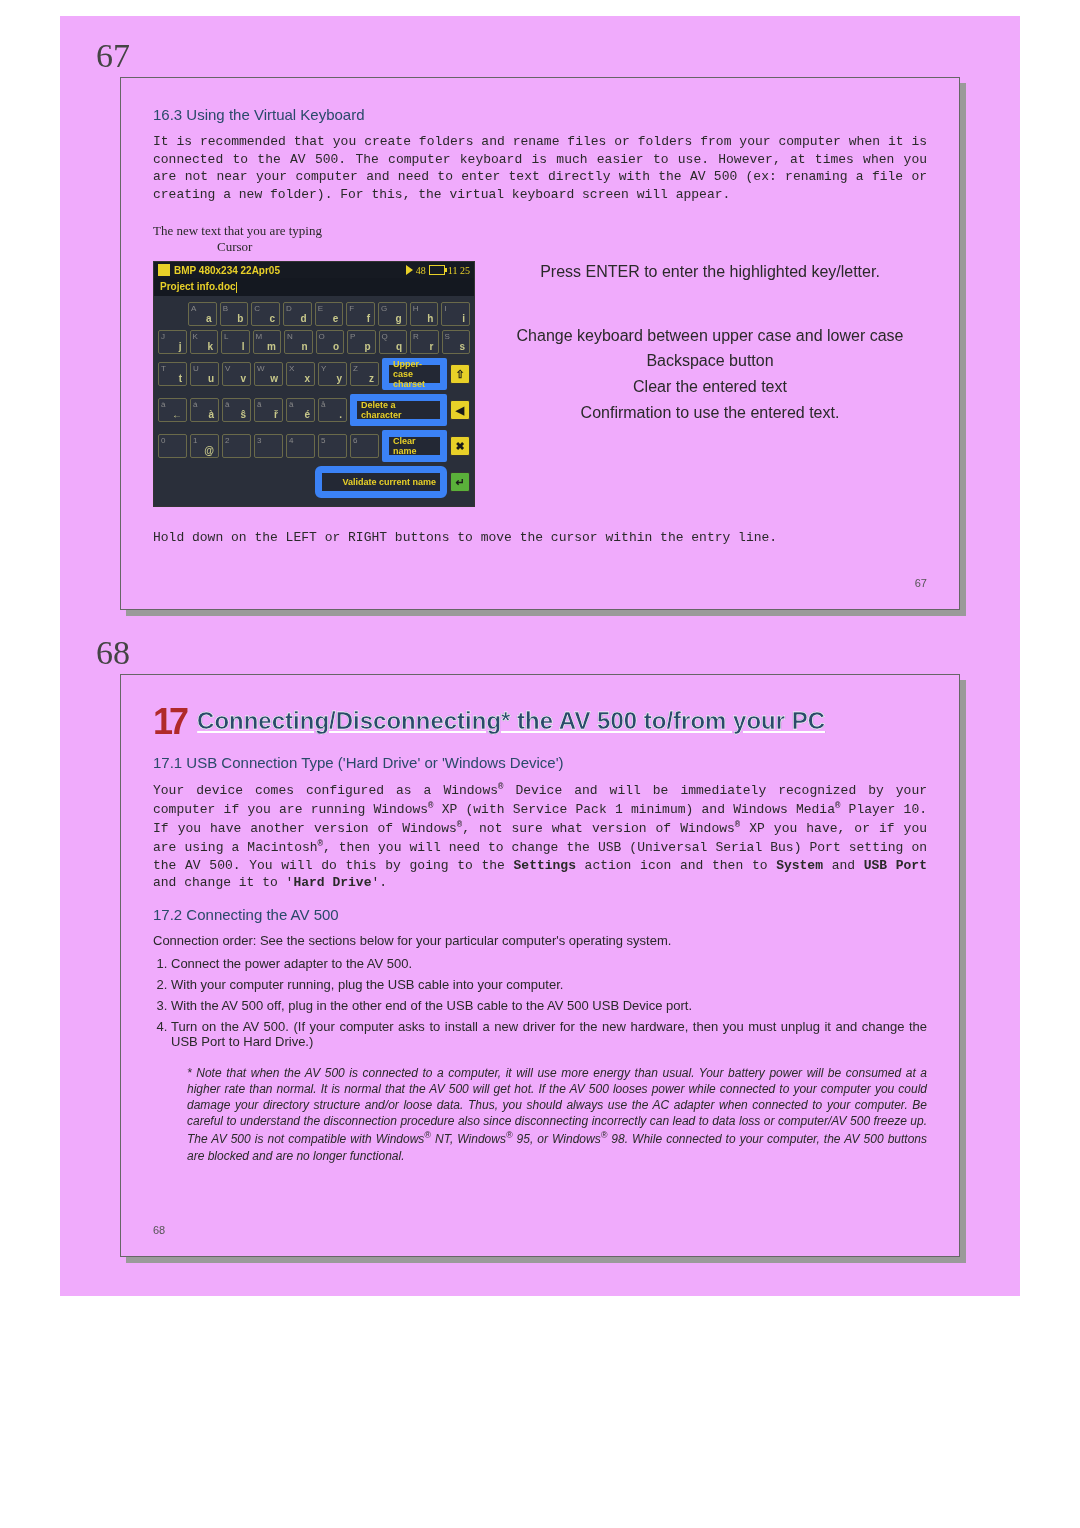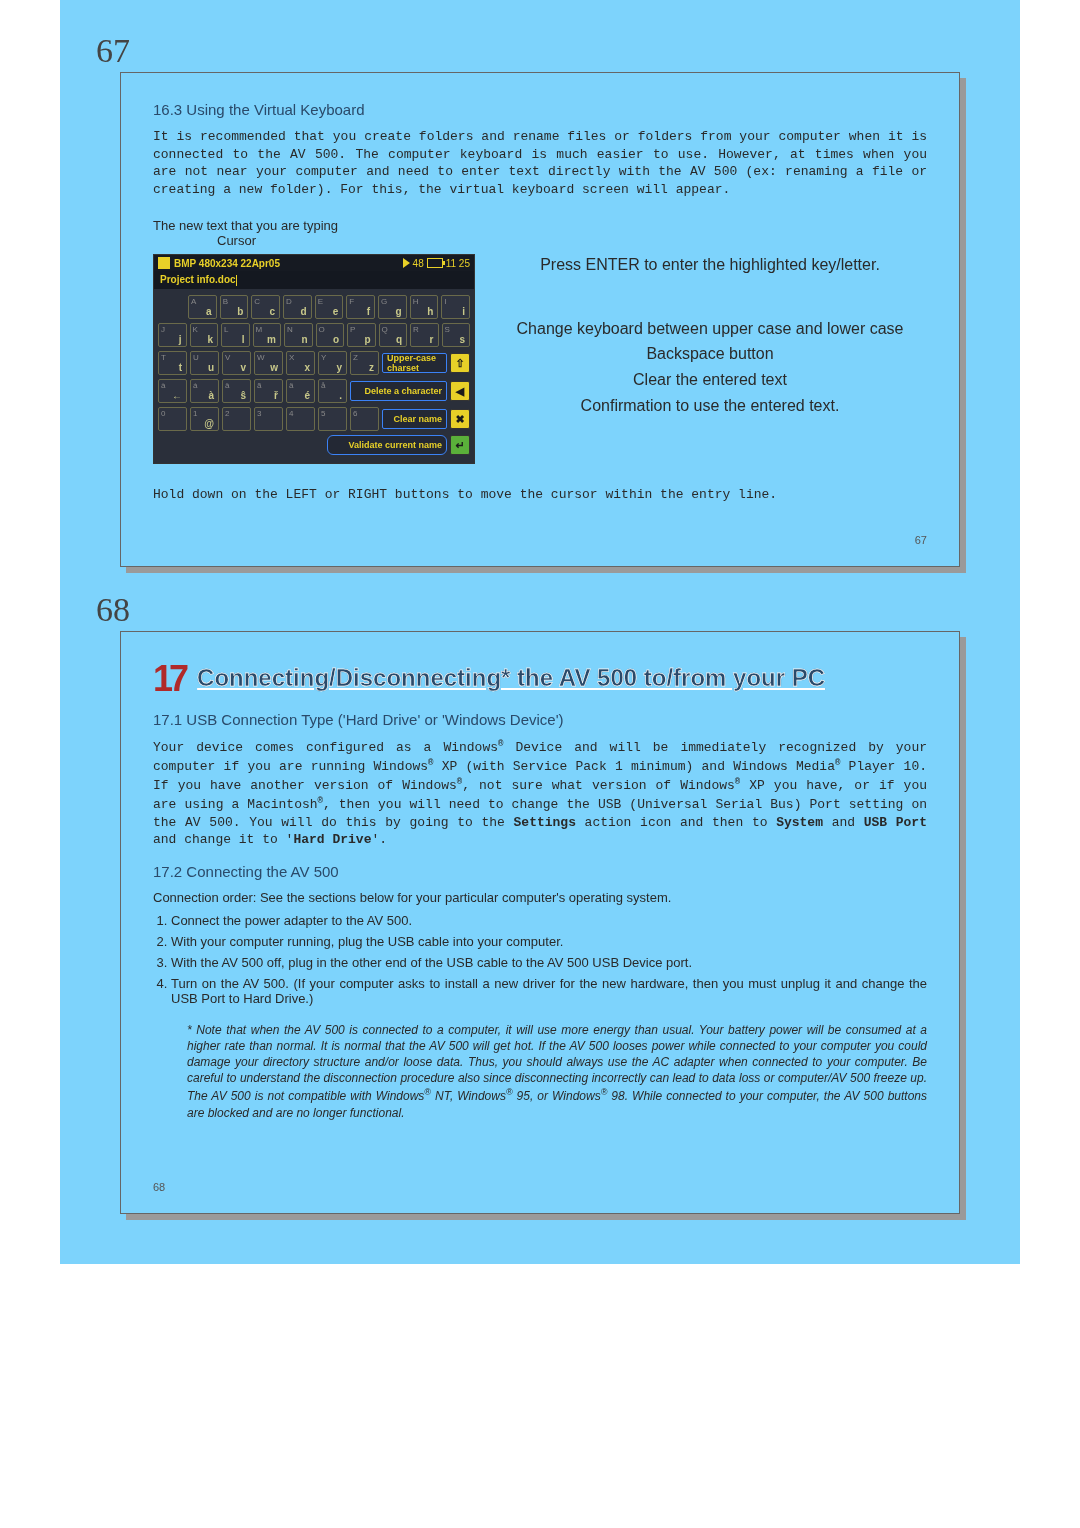--- a/index.html
+++ b/index.html
@@ -5,24 +5,24 @@
   body {
     margin: 0;
     padding: 0;
     background: #fff;
     font-family: Arial, Helvetica, sans-serif;
     font-size: 13px;
     color: #2a2a2a;
   }
   .page-wrap {
     width: 960px;
-    margin: 0 auto;
-    padding: 26px 60px;
+    margin: 16px auto;
+    padding: 15px 60px;
     box-sizing: border-box;
-    background: #7dd3fc;
+    background: #f0abfc;
   }
   .outer-pagenum {
     font-family: "Times New Roman", serif;
     font-size: 34px;
     color: #444;
     margin: 6px 0 2px -24px;
   }
   .page {
     border: 1px solid #666;
     padding: 24px 32px 20px 32px;
@@ -40,20 +40,21 @@
     line-height: 1.35;
     text-align: justify;
     margin: 6px 0 14px 0;
     font-family: Liberation Mono, monospace;
   }
   .vk-area {
     margin-top: 20px;
   }
   .vk-toplabels {
     margin-left: 0;
+    font-family: Liberation Serif, serif;
   }
   .vk-container {
     display: flex;
     align-items: flex-start;
     margin-top: 6px;
   }
   .vk-screenshot {
     width: 320px;
     border: 1px solid #333;
     background: #2a2f3a;
@@ -65,21 +66,21 @@
     background: #161a22;
     color: #e8d028;
     padding: 2px 4px;
   }
   .vk-titlebar .fileicon {
     width: 12px; height: 12px;
     background: #e8d028;
     margin-right: 4px;
   }
   .vk-titlebar .titletxt { flex: 1; color: #e8d028; font-weight: bold; }
-  .vk-titlebar .stats { display:flex; align-items:center; gap:3px; }
+  .vk-titlebar .stats { display:flex; align-items:center; gap:3px;font-family:Liberation Serif, serif; }
   .vk-titlebar .spk {
     width:0;height:0;border-top:5px solid transparent;border-bottom:5px solid transparent;border-left:7px solid #e8d028;display:inline-block;
   }
   .vk-titlebar .batt {
     width: 14px; height: 8px; border:1px solid #e8d028; position:relative;display:inline-block;
   }
   .vk-titlebar .batt::after{content:"";position:absolute;right:-3px;top:2px;width:2px;height:4px;background:#e8d028;}
   .vk-filename-row {
     background: #141820;
     color: #e8d028;
@@ -112,21 +113,21 @@
   .vk-key .main { position:absolute; bottom:1px; right:4px; font-size:10px; font-weight:bold; }
   .vk-action {
     flex:1;
     height:18px;
     background:#232834;
     color:#e8d028;
     font-size:9px;
     font-weight:bold;
     display:flex; align-items:center; justify-content:flex-end;
     padding:0 4px;
-    border:1px solid #3b82f6;
+    border:7px solid #3b82f6;
     border-radius:2px;
   }
   .vk-row.actrow { align-items:center; }
   .vk-iconbtn {
     width:18px;height:18px;
     background:#e8d028;
     border:1px solid #333;
     display:flex;align-items:center;justify-content:center;
     color:#1a1a1a;font-weight:bold;font-size:11px;
     border-radius:2px;

